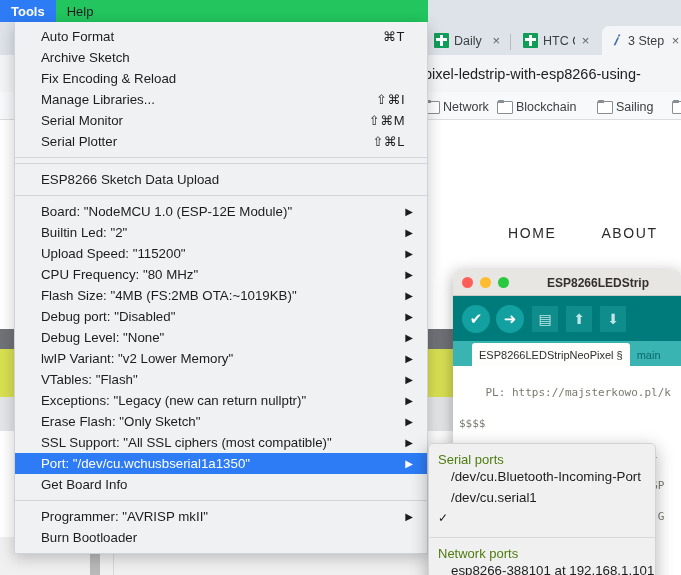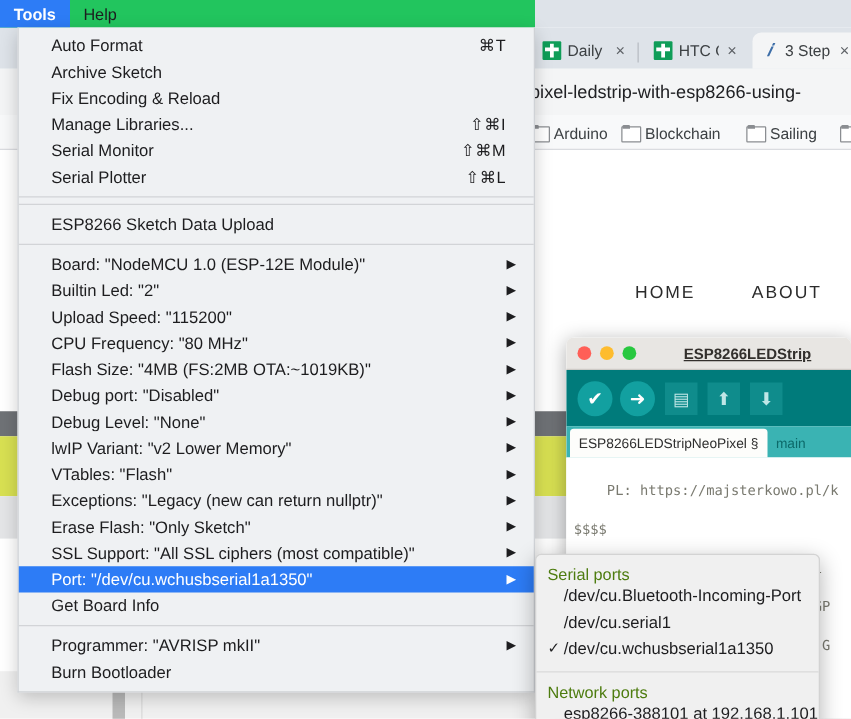--- a/index.html
+++ b/index.html
@@ -144,21 +144,21 @@
     display: flex; align-items: center; gap: 7px; padding: 0 9px;
     border-bottom: 1px solid #cdcac6;
   }
   .tl { width: 11px; height: 11px; border-radius: 50%; }
   .tl.r { background: #ff5f57; }
   .tl.y { background: #febc2e; }
   .tl.g { background: #28c840; }
   .ide-title {
     flex: 1; text-align: center; font-size: 12px; color: #33302d;
     font-weight: 600; white-space: nowrap; overflow: hidden;
-    padding-right: 6px; margin-left: 14px; text-decoration: underline;
+    padding-right: 6px; margin-left: 14px;
   }
   .ide-toolbar {
     height: 45px; background: #007b7b;
     display: flex; align-items: center; gap: 6px; padding: 0 9px;
   }
   .tb-round {
     width: 28px; height: 28px; border-radius: 50%;
     background: #12a0a0; position: relative;
   }
   .tb-round .glyph {
@@ -168,21 +168,21 @@
   .tb-sq {
     width: 26px; height: 26px; background: #0f8c8c; position: relative;
     margin-left: 2px;
   }
   .tb-sq .glyph {
     position: absolute; inset: 0; color: #bfe6e6; font-size: 14px;
     display: flex; align-items: center; justify-content: center;
   }
   .ide-tabs {
     height: 25px; background: #3ab3b3;
-    display: flex; align-items: flex-end; padding-left: 3px;
+    display: flex; align-items: flex-end; padding-left: 19px;
   }
   .ide-tab {
     height: 23px; padding: 0 7px; display: flex; align-items: center;
     font-size: 11px; border-radius: 3px 3px 0 0; white-space: nowrap;
   }
   .ide-tab.active { background: #fdfdfb; color: #2f2f2f; }
   .ide-tab.inactive { color: #0c6a6a; }
   .ide-editor {
     background: #ffffff; padding: 3px 0 0 0; height: 209px;
     font-family: "DejaVu Sans Mono", monospace;
@@ -289,21 +289,21 @@
         <span class="tab-close">×</span>
       </div>
     </div>
 
     <div class="omnibar-row"></div>
     <div class="omnibox">-neopixel-ledstrip-with-esp8266-using-</div>
 
     <div class="bookmark-bar">
       <div class="bm" style="left:424px;">
         <span class="folder-ico"></span>
-        <span>Arduino</span>
+        <span>Network</span>
       </div>
       <div class="bm" style="left:497px;">
         <span class="folder-ico"></span>
         <span>Blockchain</span>
       </div>
       <div class="bm" style="left:597px;">
         <span class="folder-ico"></span>
         <span>Sailing</span>
       </div>
       <div class="bm" style="left:672px;">
@@ -482,21 +482,20 @@
     <div class="pm-item">
       <span class="pm-check"></span>
       <span>/dev/cu.Bluetooth-Incoming-Port</span>
     </div>
     <div class="pm-item">
       <span class="pm-check"></span>
       <span>/dev/cu.serial1</span>
     </div>
     <div class="pm-item">
       <span class="pm-check">✓</span>
-      <span>/dev/cu.wchusbserial1a1350</span>
     </div>
 
     <div class="pm-sep"></div>
 
     <div class="pm-head">Network ports</div>
     <div class="pm-item">
       <span class="pm-check"></span>
       <span>esp8266-388101 at 192.168.1.101</span>
     </div>
   </div>

